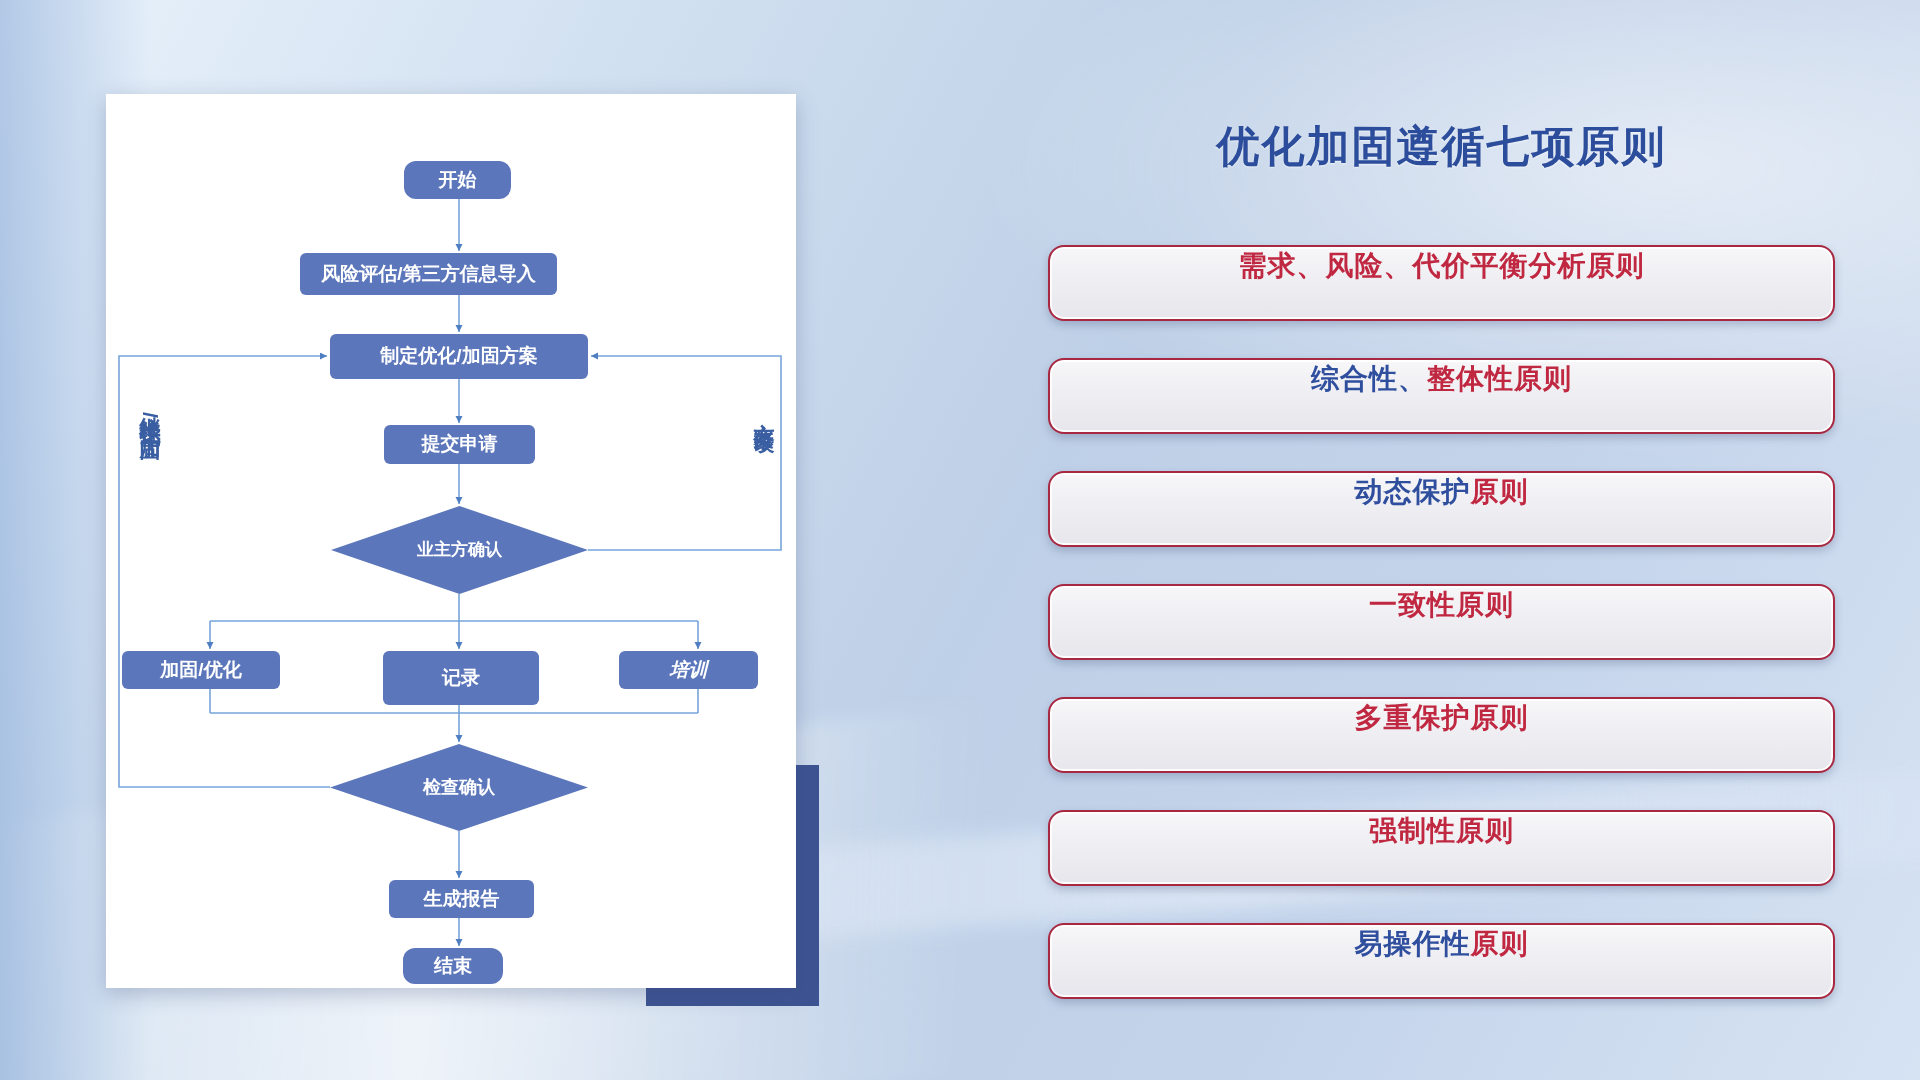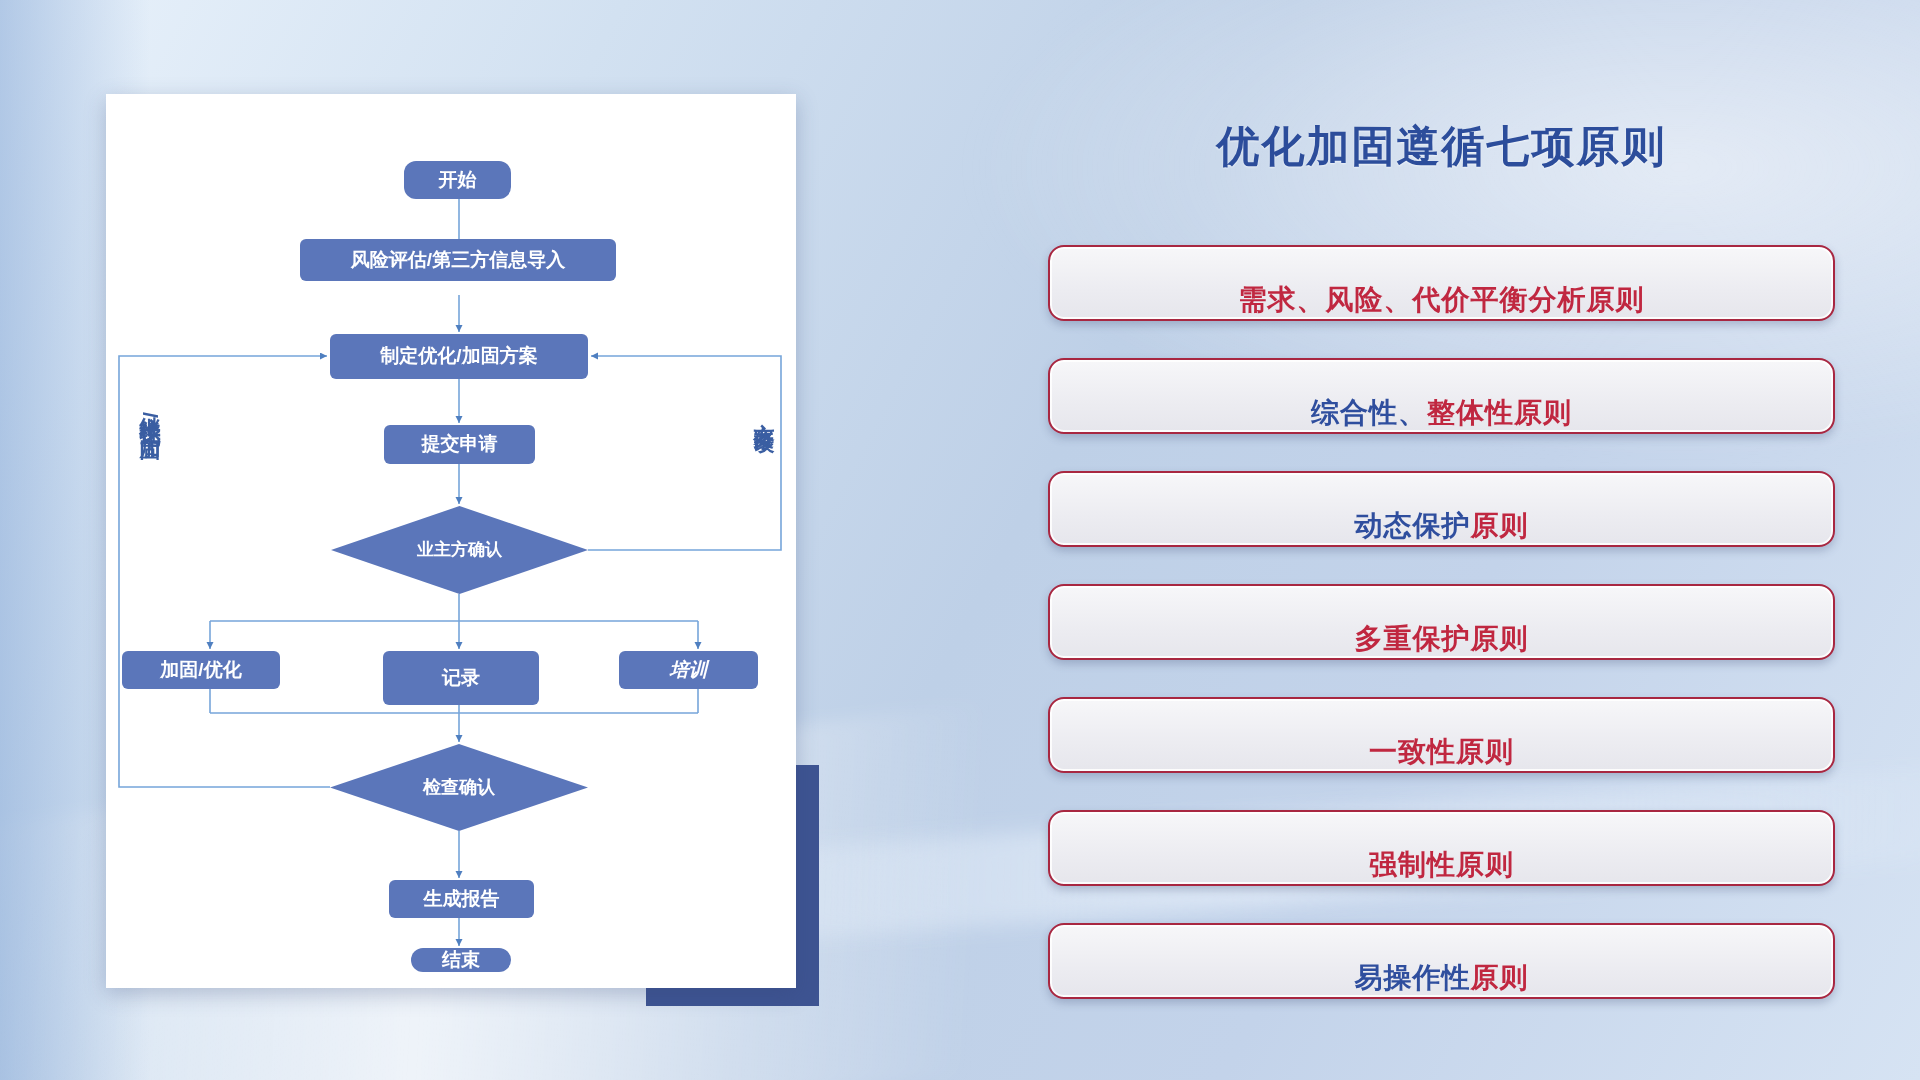--- a/index.html
+++ b/index.html
@@ -64,21 +64,21 @@
   
   .right-col{position:absolute;left:1048px;top:0;width:787px;height:1080px;}
   .page-title{
     position:absolute;left:0;top:118px;width:100%;text-align:center;
     color:var(--title_blue);font-size:43px;font-weight:800;letter-spacing:2px;
     text-shadow:0 1px 2px rgba(255,255,255,.6);
   }
   .principles{position:absolute;left:0;top:245px;width:100%;}
   .pill{
     height:76px;margin-bottom:37px;border:2px solid var(--pill_border);
-    border-radius:16px;display:flex;align-items:flex-end;justify-content:center;
+    border-radius:16px;display:flex;align-items:flex-start;justify-content:center;
     background:linear-gradient(180deg,#f7f7f9 0%,#ececf1 60%,#e6e6ec 100%);
     box-shadow:0 4px 8px rgba(60,75,115,.28), inset 0 0 0 2px rgba(255,255,255,.85);
     font-size:28px;font-weight:bold;letter-spacing:1px;
   }
   .seg-blue{color:var(--text_blue);font-family:Liberation Mono, monospace;}
   .seg-red{color:var(--text_red);}
 </style>
 </head>
 <body>
 
@@ -118,39 +118,39 @@
         <path d="M353 737 L353 784" marker-end="url(#arr)"></path>
         <path d="M353 824 L353 852" marker-end="url(#arr)"></path>
 
         <path d="M224 693 L13 693 L13 262 L221 262" marker-end="url(#arr)"></path>
         <path d="M482 456 L675 456 L675 262 L485 262" marker-end="url(#arr)"></path>
       </g>
     </svg>
 
     <div class="node cap" style="left:298px;top:67px;width:107px;height:38px;">开始</div>
 
-    <div class="node" style="left:194px;top:145px;width:316px;height:42px;">风险评估/第三方信息导入</div>
+    <div class="node" style="left:194px;top:159px;width:257px;height:42px;">风险评估/第三方信息导入</div>
 
     <div class="node" style="left:224px;top:240px;width:258px;height:45px;">制定优化/加固方案</div>
 
     <div class="node" style="left:278px;top:331px;width:151px;height:39px;">提交申请</div>
 
     <div class="node diamond" style="left:225px;top:412px;width:257px;height:88px;">业主方确认</div>
 
     <div class="node" style="left:16px;top:557px;width:158px;height:38px;">加固/优化</div>
 
     <div class="node" style="left:277px;top:557px;width:156px;height:54px;">记录</div>
 
     <div class="node" style="left:513px;top:557px;width:139px;height:38px;font-style:italic;">培训</div>
 
     <div class="node diamond" style="left:224px;top:650px;width:258px;height:87px;font-size:18px;">检查确认</div>
 
     <div class="node" style="left:283px;top:786px;width:145px;height:38px;text-align:center;">生成报告</div>
 
-    <div class="node cap" style="left:305px;top:854px;width:100px;height:24px;">结束</div>
+    <div class="node cap" style="left:297px;top:854px;width:100px;height:36px;">结束</div>
 
     <div class="vlabel" style="left:30px;top:306px;">继续优化/加固</div>
 
     <div class="vlabel" style="left:644px;top:312px;">方案修改</div>
   </div>
 
   <div class="right-col">
     <div class="page-title">优化加固遵循七项原则</div>
 
     <div class="principles">
@@ -161,25 +161,25 @@
       <div class="pill">
         <span class="seg-blue">综合性、</span>
           <span class="seg-red">整体性原则</span>
       </div>
       <div class="pill">
         <span class="seg-blue">动态保护</span>
           <span class="seg-red">原则</span>
       </div>
       <div class="pill">
         <span class="seg-blue"></span>
-          <span class="seg-red">多重保护原则</span>
+          <span class="seg-red">一致性原则</span>
       </div>
       <div class="pill">
         <span class="seg-blue"></span>
-          <span class="seg-red">一致性原则</span>
+          <span class="seg-red">多重保护原则</span>
       </div>
       <div class="pill">
         <span class="seg-blue"></span>
           <span class="seg-red">强制性原则</span>
       </div>
       <div class="pill">
         <span class="seg-blue">易操作性</span>
           <span class="seg-red">原则</span>
       </div>
     </div>

